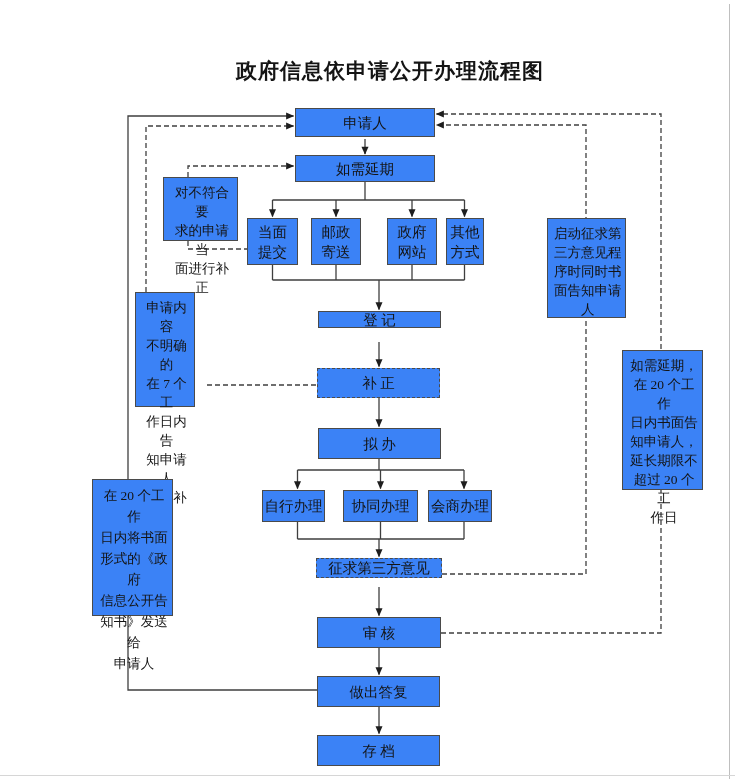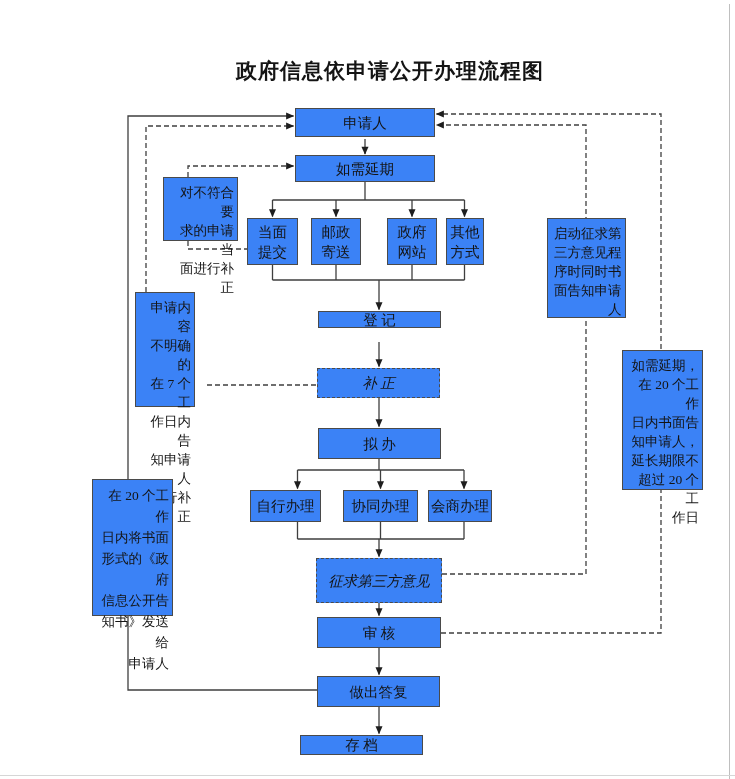--- a/index.html
+++ b/index.html
@@ -5,22 +5,22 @@
   html,body{margin:0;padding:0;background:#fff;}
   body{width:735px;height:779px;position:relative;overflow:hidden;
        font-family:"Liberation Serif","DejaVu Serif",serif;color:#141414;}
   #canvas{position:absolute;inset:0;width:735px;height:779px;}
   svg.wires{position:absolute;left:0;top:0;z-index:1;}
   .title{position:absolute;left:0;top:57px;width:780px;text-align:center;
          font-size:21px;font-weight:bold;letter-spacing:1px;z-index:3;}
   .box{position:absolute;box-sizing:border-box;background:#3b82f6;
        border:1.6px solid #4a4a4a;display:flex;align-items:center;justify-content:center;
        text-align:center;font-size:14.5px;line-height:20px;white-space:pre-line;z-index:2;}
-  .box.dashed{border-style:dashed;border-width:1.4px;font-style:italic;}
-  .note{justify-content:flex-start;align-items:flex-start;text-align:right;
+  .box.dashed{border-style:dashed;border-width:1.4px;}
+  .note{justify-content:flex-start;align-items:flex-start;text-align:center;
         padding:5px 3px 2px 6px;font-size:13.5px;line-height:19px;}
   .note.lh21{line-height:21px;}
   .edge-right,.edge-bottom{position:absolute;background:#bfbfbf;z-index:0;}
   .edge-right{left:729px;top:4px;width:1px;height:775px;}
   .edge-bottom{left:0;top:775px;width:735px;height:1px;background:#d6d6d6;}
 </style>
 </head>
 <body>
 
 <div id="canvas">
@@ -81,28 +81,28 @@
 寄送</div>
   <div class="box" style="left:387px;top:218px;width:50px;height:47px">政府
 网站</div>
   <div class="box" style="left:446px;top:218px;width:38px;height:47px">其他
 方式</div>
 
   <div class="box" style="left:318px;top:311px;width:123px;height:17px">登 记</div>
   <div class="box dashed" style="left:317px;top:368px;width:123px;height:30px">补 正</div>
   <div class="box" style="left:318px;top:428px;width:123px;height:31px">拟 办</div>
 
-  <div class="box" style="left:250px;top:490px;width:71px;height:32px">自行办理</div>
+  <div class="box" style="left:262px;top:490px;width:63px;height:32px">自行办理</div>
   <div class="box" style="left:343px;top:490px;width:75px;height:32px">协同办理</div>
   <div class="box" style="left:428px;top:490px;width:64px;height:32px">会商办理</div>
 
-  <div class="box dashed" style="left:316px;top:558px;width:126px;height:45px">征求第三方意见</div>
+  <div class="box dashed" style="left:316px;top:558px;width:126px;height:20px">征求第三方意见</div>
   <div class="box" style="left:317px;top:617px;width:124px;height:31px">审 核</div>
   <div class="box" style="left:317px;top:676px;width:123px;height:31px">做出答复</div>
-  <div class="box" style="left:300px;top:735px;width:123px;height:20px">存 档</div>
+  <div class="box" style="left:317px;top:735px;width:123px;height:31px">存 档</div>
 
   <div class="box note" style="left:163px;top:177px;width:75px;height:64px">对不符合要
 求的申请当
 面进行补正</div>
   <div class="box note" style="left:135px;top:292px;width:60px;height:115px">申请内容
 不明确的
 在 7 个工
 作日内告
 知申请人
 进行补正</div>

